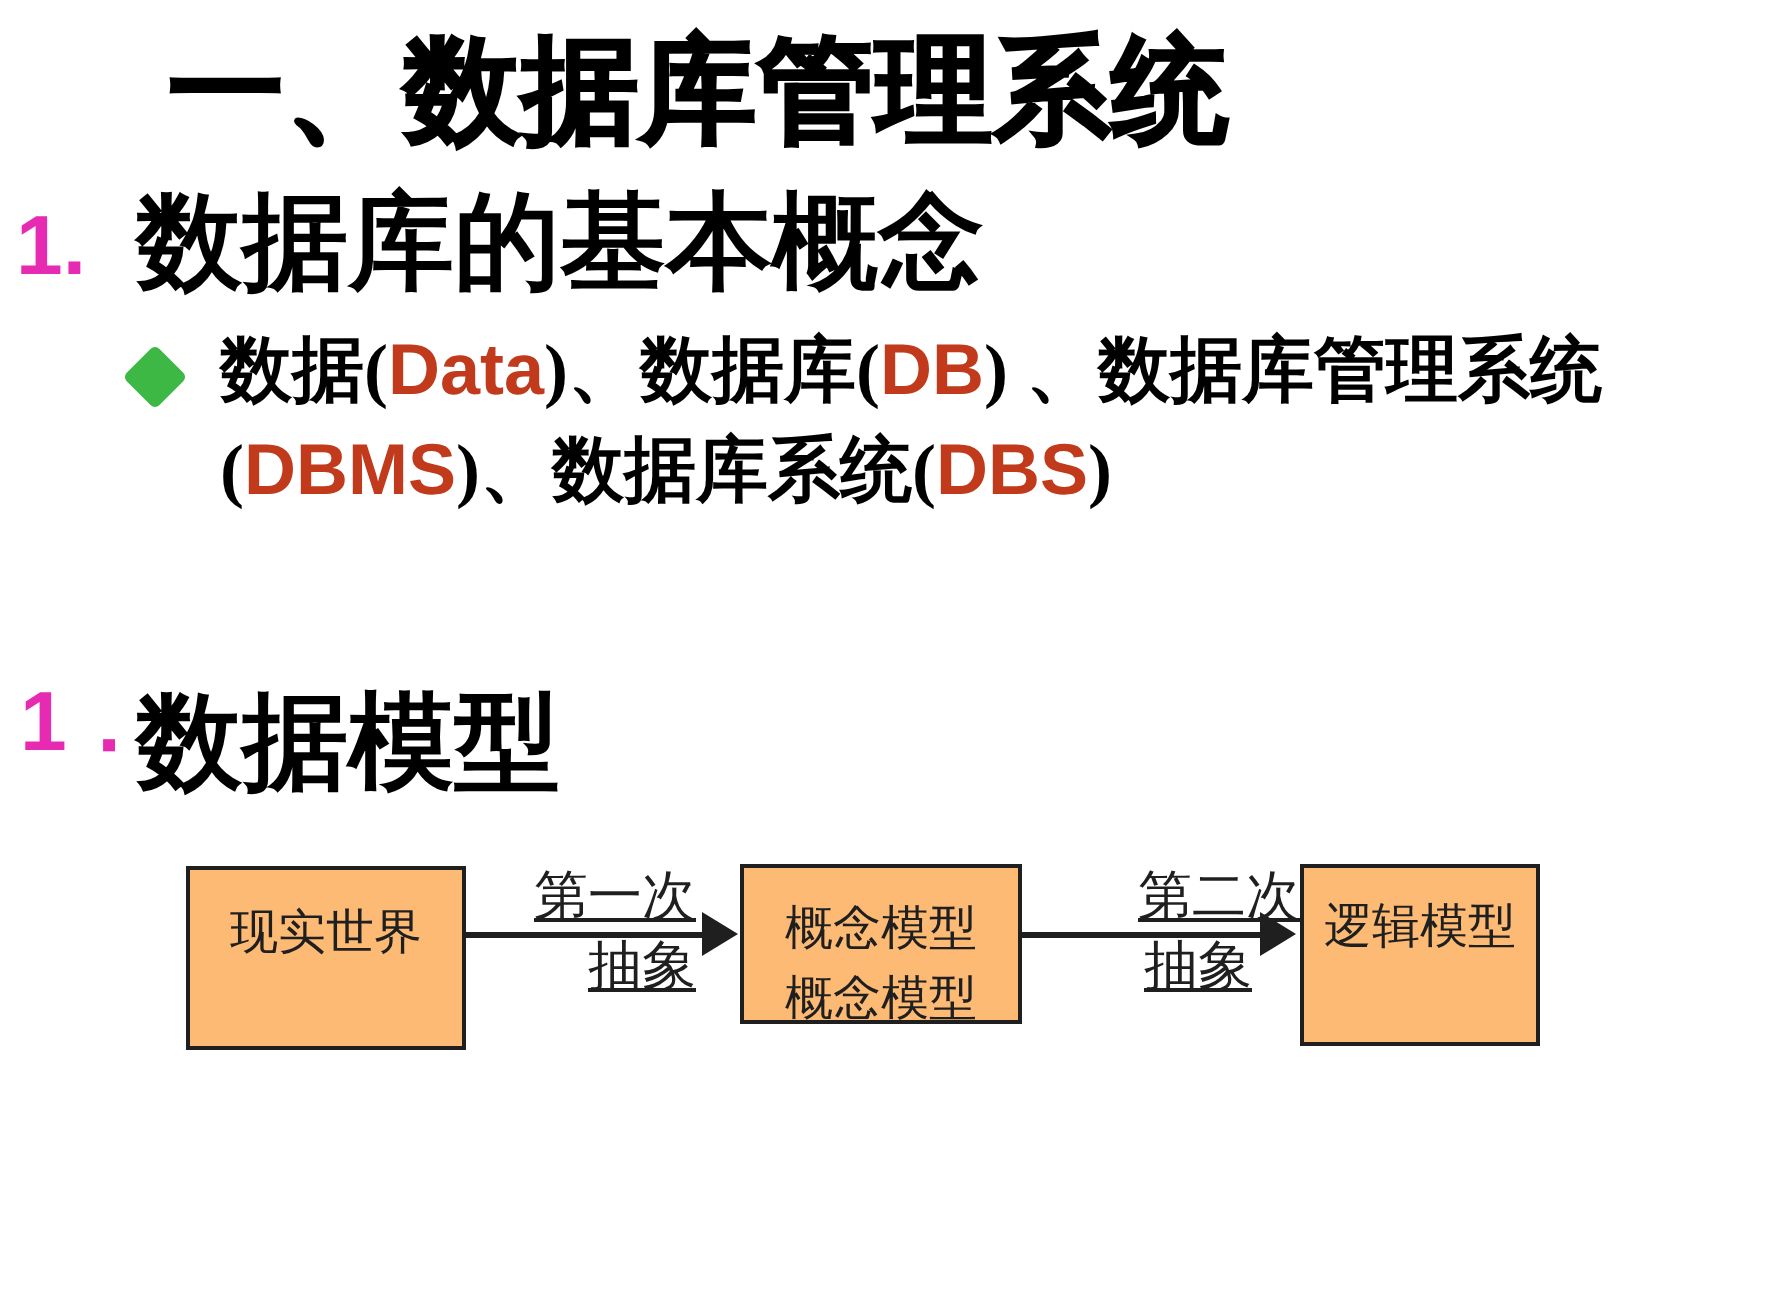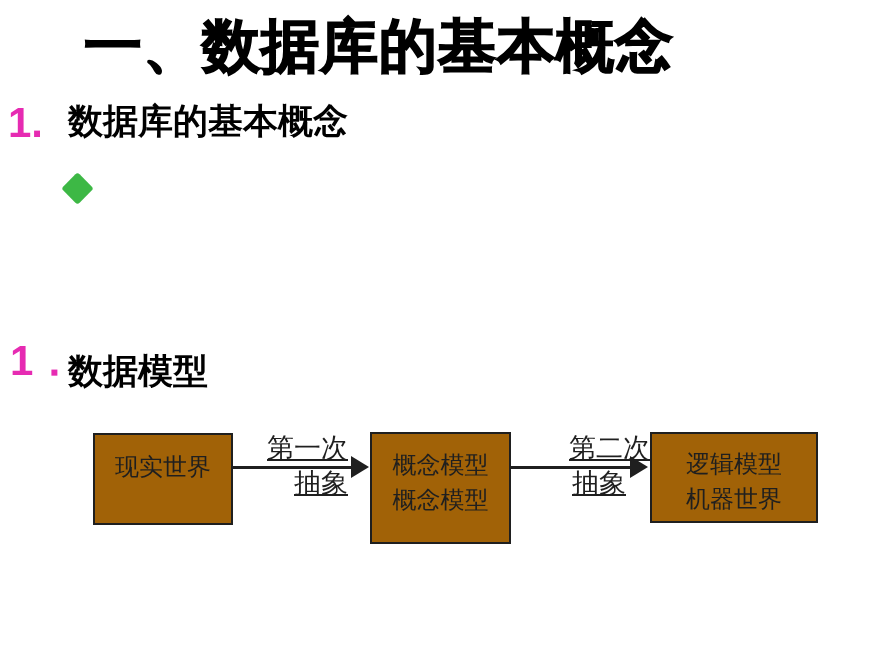--- a/index.html
+++ b/index.html
@@ -36,21 +36,21 @@
   .sec-number {
     position: absolute;
     font-size: 42px;
     line-height: 50px;
     font-weight: 800;
     color: var(--magenta);
     font-family: "Liberation Sans", sans-serif;
   }
   .sec-heading {
     position: absolute;
-    font-size: 35px;
+    font-size: 53px;
     line-height: 52px;
     font-weight: 800;
     color: var(--ink);
     font-family: "Liberation Serif", serif;
     white-space: nowrap;
   }
   .num1 { left: 8px;  top: 98px; }
   .head1 { left: 68px; top: 96px; }
   .num2 { left: 10px; top: 336px; }
   .head2 { left: 68px; top: 334px; margin-top: 12px; }
@@ -80,31 +80,31 @@
     font-family: "Liberation Sans", sans-serif;
     color: var(--term-red);
     font-weight: 800;
   }
 
   
   .diagram { position: absolute; left: 0; top: 0; width: 896px; height: 656px; }
   .dbox {
     position: absolute;
     border: 2px solid var(--diagram-ink);
-    background: #a16207;
+    background: #fdba74;
     text-align: center;
     font-size: 24px;
     line-height: 35px;
     color: var(--diagram-ink);
     font-family: "Liberation Sans", sans-serif;
   }
   .dbox .box-line { display: block; }
   .box1 { left: 93px;  top: 433px; width: 140px; height: 92px; padding-top: 14px; }
-  .box2 { left: 370px; top: 432px; width: 141px; height: 112px; padding-top: 13px; }
-  .box3 { left: 650px; top: 432px; width: 168px; height: 91px; padding-top: 12px; }
+  .box2 { left: 370px; top: 432px; width: 141px; height: 80px; padding-top: 13px; }
+  .box3 { left: 650px; top: 432px; width: 120px; height: 91px; padding-top: 12px; }
 
   .arrow-line {
     position: absolute;
     height: 3px;
     background: var(--diagram-ink);
   }
   .line1 { left: 233px; top: 466px; width: 122px; }
   .line2 { left: 511px; top: 466px; width: 120px; }
   .arrow-head {
     position: absolute;
@@ -128,27 +128,31 @@
   .lab1top { left: 252px; top: 434px; width: 96px; }
   .lab1bot { left: 252px; top: 469px; width: 96px; }
   .lab2top { left: 530px; top: 434px; width: 96px; margin-left: 24px; }
   .lab2bot { left: 530px; top: 469px; width: 96px; }
 </style>
 </head>
 <body>
 
 <div class="slide">
 
-  <div class="slide-title">一、数据库的基本概念</div>
+  <div class="slide-title">一、数据库管理系统</div>
 
   <div class="sec-number num1">1.</div>
   <div class="sec-heading head1">数据库的基本概念</div>
 
   <div class="diamond"></div>
 
+  <div class="bullet-text">
+    <span><span class="seg-cn">数据(</span><span class="seg-en">Data</span><span class="seg-cn">)、数据库(</span><span class="seg-en">DB</span><span class="seg-cn">) 、数据库管理系统</span></span><br>
+    <span><span class="seg-cn">(</span><span class="seg-en">DBMS</span><span class="seg-cn">)、数据库系统(</span><span class="seg-en">DBS</span><span class="seg-cn">)</span></span>
+  </div>
 
   <div class="sec-number num2">1．</div>
   <div class="sec-heading head2">数据模型</div>
 
   <div class="diagram">
 
     <div class="dbox box1">
       <span class="box-line">现实世界</span>
     </div>
 
@@ -162,17 +166,16 @@
       <span class="box-line">概念模型</span>
     </div>
 
     <div class="arrow-line line2"></div>
     <div class="arrow-head head-a2"></div>
     <div class="arrow-label lab2top">第二次</div>
     <div class="arrow-label lab2bot">抽象</div>
 
     <div class="dbox box3">
       <span class="box-line">逻辑模型</span>
-      <span class="box-line">机器世界</span>
     </div>
 
   </div>
 </div>
 
 </body></html>

